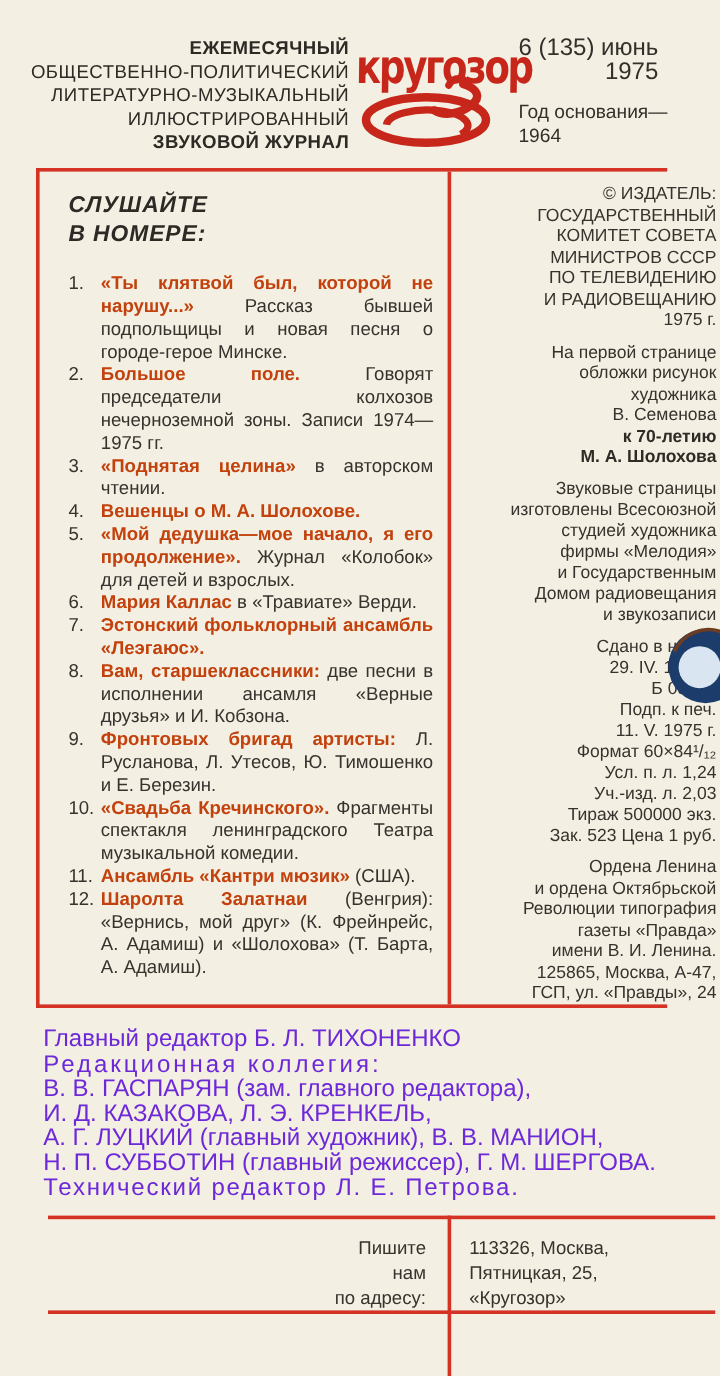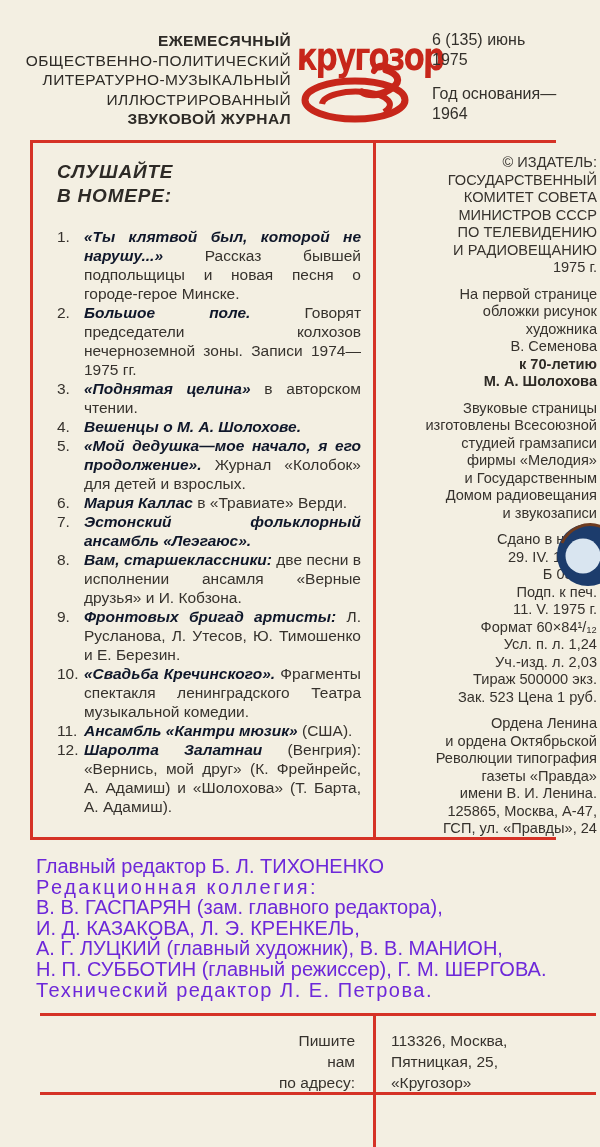--- a/index.html
+++ b/index.html
@@ -17,41 +17,41 @@
     font-size:15.5px;line-height:19.5px;letter-spacing:.4px;color:#2d2a26;
   }
   .mh-bold{font-weight:bold;padding-left:36px;}
   .logo-block{position:absolute;top:34px;left:297px;width:130px;color:#c7261a;}
   .logo-word{
     font-weight:bold;font-size:31px;letter-spacing:-2px;text-align:center;
     transform:scaleY(1.25) skewX(-1deg);transform-origin:top center;
     font-family:"DejaVu Sans", sans-serif;color:#c7261a;
   }
   .logo-swirl{display:block;margin:-4px auto 0 auto;overflow:visible;}
-  .issue-block{position:absolute;top:30px;left:432px;font-size:16px;line-height:20px;color:#33302b;}
+  .issue-block{position:absolute;top:30px;left:432px;font-size:20px;line-height:20px;color:#33302b;text-align:right;}
   .founded-block{position:absolute;top:84px;left:432px;font-size:16px;line-height:20px;color:#33302b;}
 
   
   .main-box{
     position:absolute;top:140px;left:30px;width:526px;height:700px;box-sizing:border-box;
     border-top:3px solid #d53226;border-left:3px solid #d53226;border-bottom:3px solid #d53226;
   }
   .col-divider{position:absolute;left:340px;top:0;bottom:0;width:3px;background:#d53226;}
 
   .toc-col{position:absolute;left:0;top:0;width:340px;box-sizing:border-box;padding:17px 12px 0 24px;}
   .toc-heading{
     font-weight:bold;font-style:italic;font-size:19px;line-height:24px;
     letter-spacing:.8px;margin-bottom:19px;color:#2d2a26;
   }
   .toc-item{
     position:relative;padding-left:27px;font-size:15.5px;line-height:19px;
     text-align:justify;color:#36322d;
   }
   .toc-item .num{position:absolute;left:0;top:0;width:26px;}
-  .toc-item .ttl{font-weight:bold;color:#0f172a;font-style:italic;}
+  .toc-item .ttl{font-weight:bold;color:#c2410c;}
 
   .colophon-col{
     position:absolute;left:343px;top:0;width:227px;box-sizing:border-box;
     padding:11px 6px 0 15px;font-size:14.6px;line-height:17.5px;color:#36322d;
   }
   .colo-block{margin-bottom:9px;text-align:right;}
   .colo-bold{font-weight:bold;color:#2e2b26;}
 
   
   .editorial{position:absolute;top:856px;left:36px;width:545px;font-size:20px;line-height:20.6px;color:#6d28d9;}
@@ -157,21 +157,21 @@
     <div class="colo-block">
       <div class="lines">На первой странице
 обложки рисунок
 художника
 В. Семенова</div>
       <div class="lines colo-bold">к 70-летию
 М. А. Шолохова</div>
     </div>
     <div class="colo-block lines">Звуковые страницы
 изготовлены Всесоюзной
-студией грамзаписи
+студией художника
 фирмы «Мелодия»
 и Государственным
 Домом радиовещания
 и звукозаписи</div>
     <div class="colo-block lines">Сдано в набор
 29. IV. 1975 г.
 Б 05401
 Подп. к печ.
 11. V. 1975 г.
 Формат 60×84¹/₁₂

